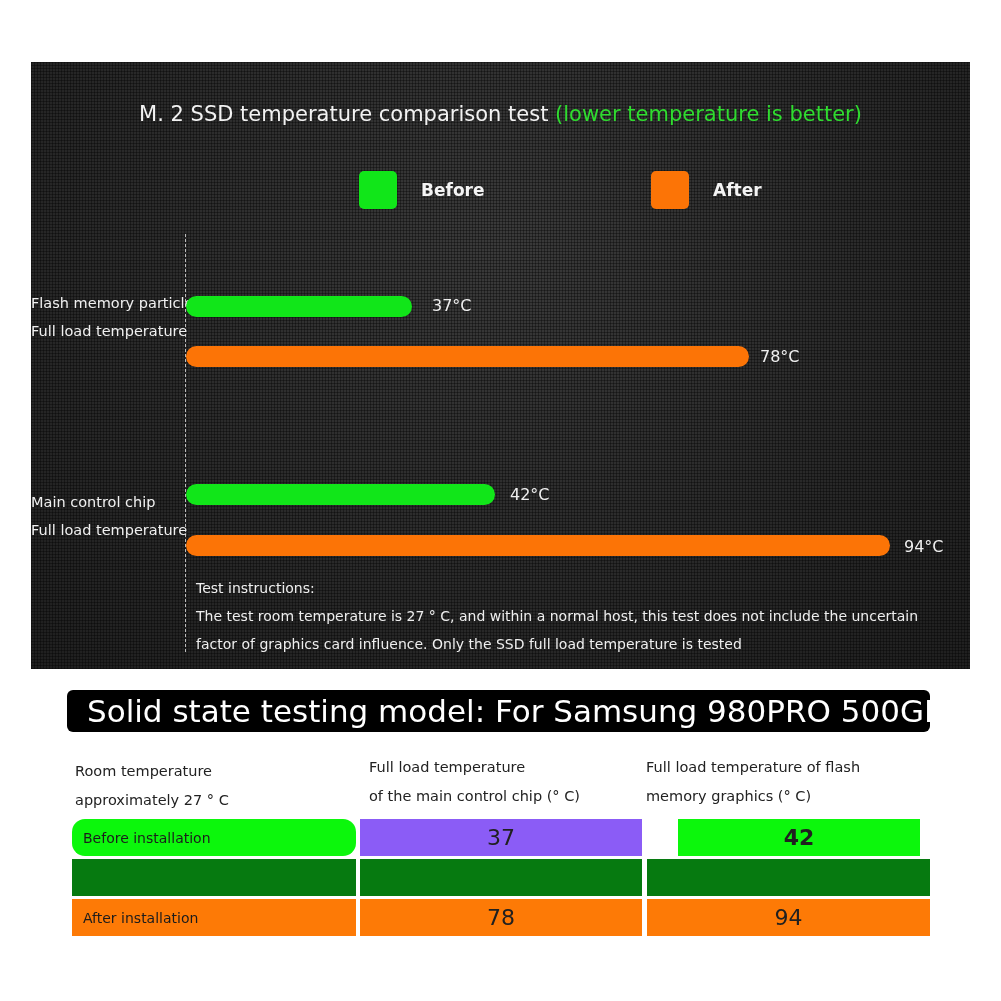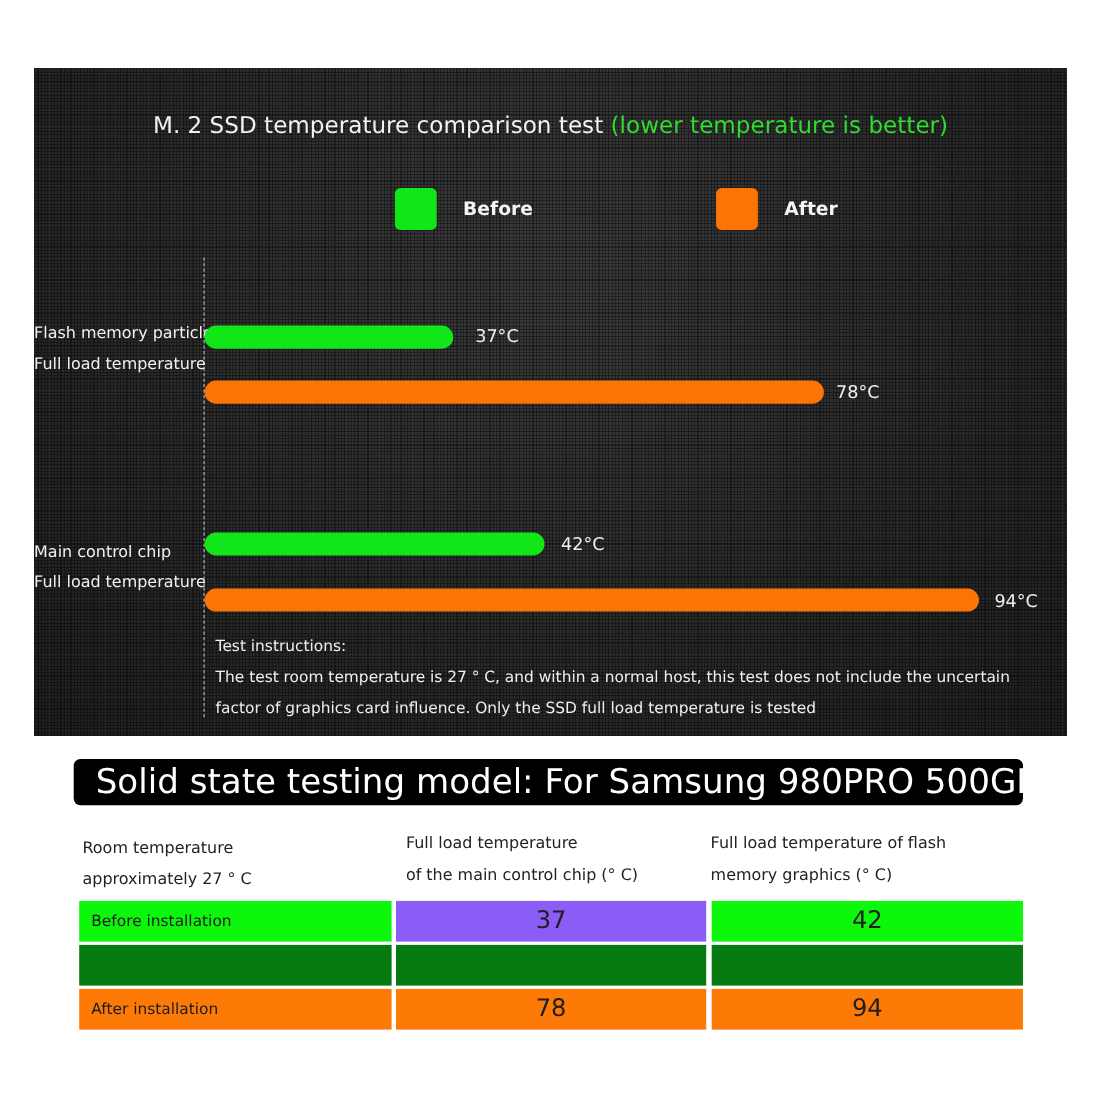--- a/index.html
+++ b/index.html
@@ -76,23 +76,23 @@
 </div>
 <div class="thead" style="left:369px;top:753px;">
   <div>Full load temperature</div>
   <div>of the main control chip (° C)</div>
 </div>
 <div class="thead" style="left:646px;top:753px;">
   <div>Full load temperature of flash</div>
   <div>memory graphics (° C)</div>
 </div>
 
-<div class="cell lbl" style="left:72px;top:819px;width:284px;background:#0cf70c;">Before installation</div>
+<div class="cell lbl" style="left:72px;top:819px;width:284px;background:#0cf70c;border-radius:13px;">Before installation</div>
 <div class="cell num" style="left:360px;top:819px;width:282px;background:#8b5cf6;">37</div>
-<div class="cell num" style="left:647px;top:819px;width:283px;background:#0cf70c;">42</div>
+<div class="cell num" style="left:678px;top:819px;width:242px;background:#0cf70c;font-weight:bold;">42</div>
 
 <div class="cell lbl" style="left:72px;top:859px;width:284px;background:#067a10;"></div>
 <div class="cell num" style="left:360px;top:859px;width:282px;background:#067a10;"></div>
 <div class="cell num" style="left:647px;top:859px;width:283px;background:#067a10;"></div>
 
 <div class="cell lbl" style="left:72px;top:899px;width:284px;background:#fd7a06;">After installation</div>
 <div class="cell num" style="left:360px;top:899px;width:282px;background:#fd7a06;">78</div>
 <div class="cell num" style="left:647px;top:899px;width:283px;background:#fd7a06;">94</div>
 
 </body></html>

